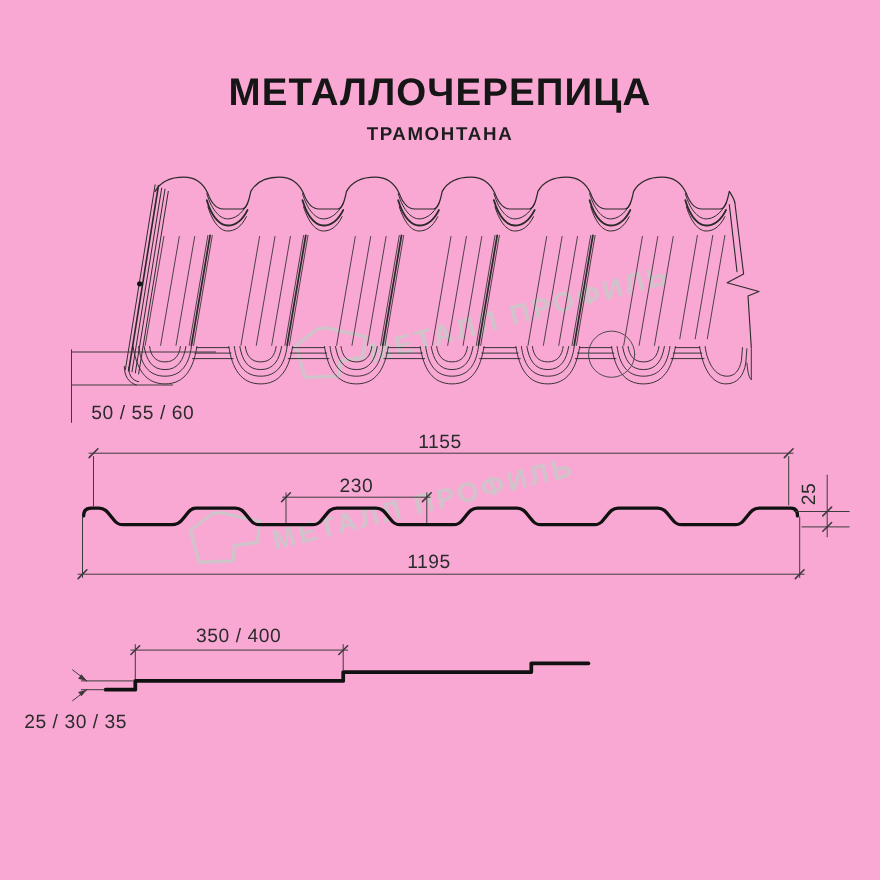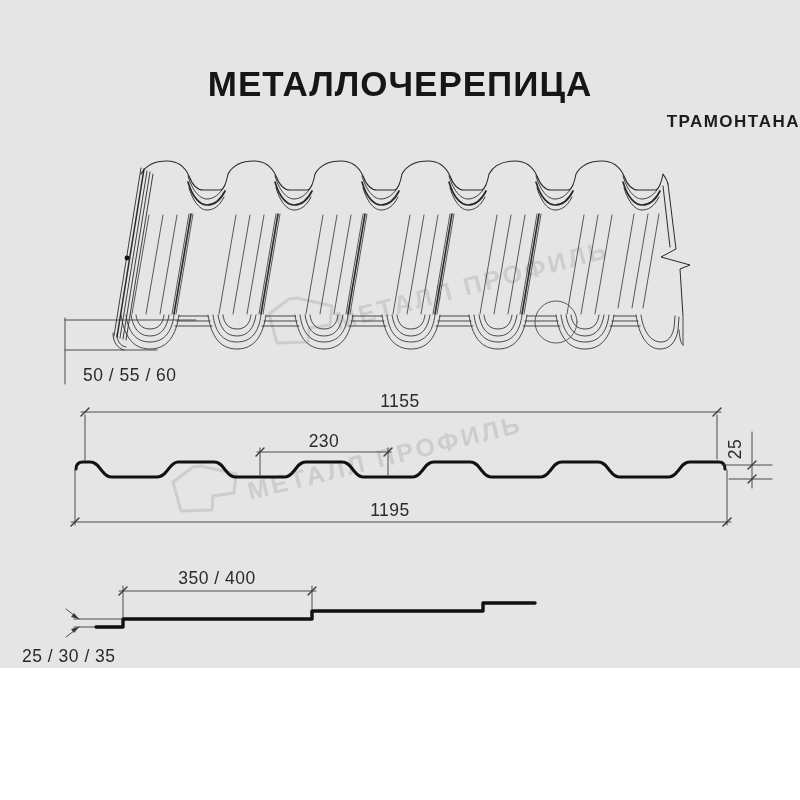--- a/index.html
+++ b/index.html
@@ -1,20 +1,20 @@
 <!DOCTYPE html>
 <html><head>
 <meta charset="utf-8">
 <style>
   html,body{margin:0;padding:0;background:#ffffff;}
-  .page{position:relative;width:800px;height:668px;background:#e5e5e5;overflow:hidden;
+  .page{position:relative;width:800px;height:800px;background:#f9a8d4;overflow:hidden;
         font-family:"Liberation Sans",sans-serif;}
   .title{position:absolute;top:64px;left:0;width:800px;text-align:center;
          font-size:35px;font-weight:800;letter-spacing:1px;color:#161616;margin:0;}
-  .subtitle{position:absolute;top:112px;left:0;width:800px;text-align:right;
+  .subtitle{position:absolute;top:112px;left:0;width:800px;text-align:center;
             font-size:17px;font-weight:600;letter-spacing:1.5px;color:#1d1d1d;}
   svg text{font-family:"Liberation Sans",sans-serif;fill:#2b2b2b;}
   .dimtxt{font-size:17.5px;letter-spacing:0.5px;}
   .wmtxt{font-size:25px;font-weight:bold;letter-spacing:3px;fill:#c9c9c9;}
 </style>
 </head>
 <body>
 
 <div class="page">
 

